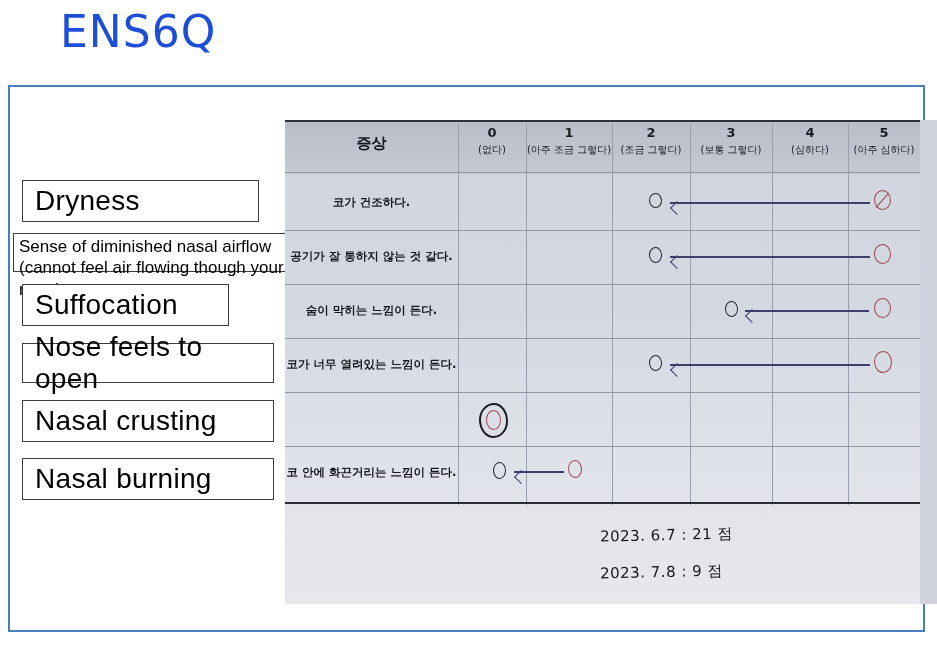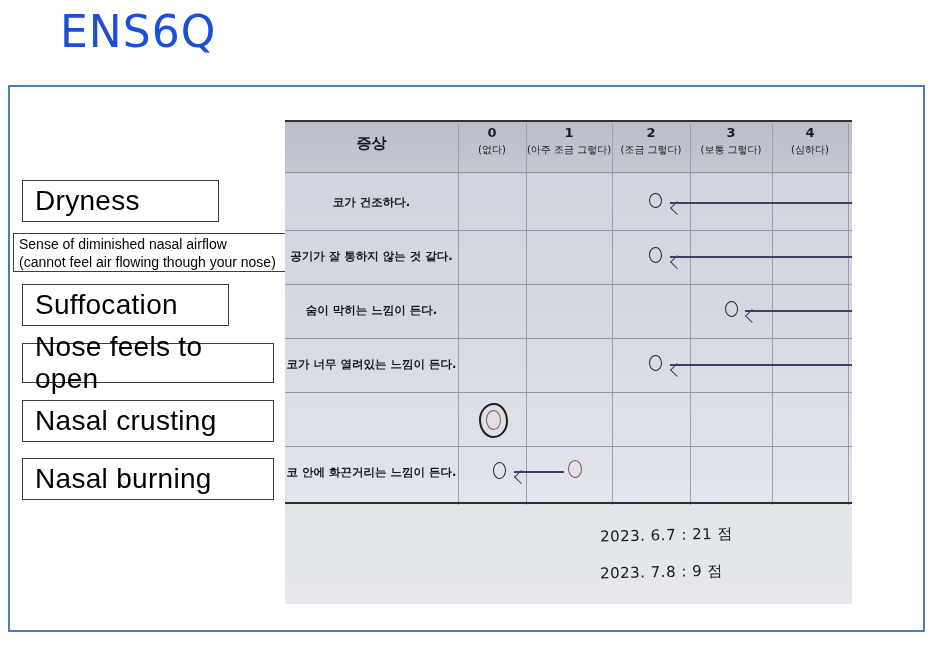--- a/index.html
+++ b/index.html
@@ -26,21 +26,21 @@
     left:8px; top:85px;
     width:917px; height:547px;
     border:2px solid #4a7ebb;
     background:#ffffff;
     box-sizing:border-box;
   }
   
   #paper-photo{
     position:absolute;
     left:275px; top:33px;
-    width:567px; height:484px;
+    width:652px; height:484px;
     background:#cdd2dc;
     overflow:hidden;
   }
   #paper-sheet{
     position:absolute;
     left:0; top:0; width:635px; height:484px;
     background:
       linear-gradient(180deg,#cfd4de 0%,#d4d8e1 40%,#dfe2e8 70%,#e6e8ed 100%);
   }
   
@@ -119,35 +119,35 @@
     align-items:center;
     color:#000000;
     font-family:"Liberation Sans", sans-serif;
   }
   .label-box.big{
     font-size:28px;
     padding-left:12px;
     letter-spacing:0.3px;
   }
   .label-box.small{
-    font-size:14px;
+    font-size:17px;
     padding:2px 5px;
     line-height:1.25;
     display:block;
   }
   .label-box.small span{display:block;}
 </style>
 </head>
 <body>
 
 <div id="slide-title">ENS6Q</div>
 
 <div id="content-frame">
 
-  <div class="label-box big" style="left:12px; top:93px; width:197px; height:42px;">
+  <div class="label-box big" style="left:12px; top:93px; width:237px; height:42px;">
     <span>Dryness</span>
   </div>
 
   <div class="label-box small" style="left:3px; top:146px; width:292px; height:39px;">
     <span>Sense of diminished nasal airflow</span>
     <span>(cannot feel air flowing though your nose)</span>
   </div>
 
   <div class="label-box big" style="left:12px; top:197px; width:207px; height:42px;">
     <span>Suffocation</span>

